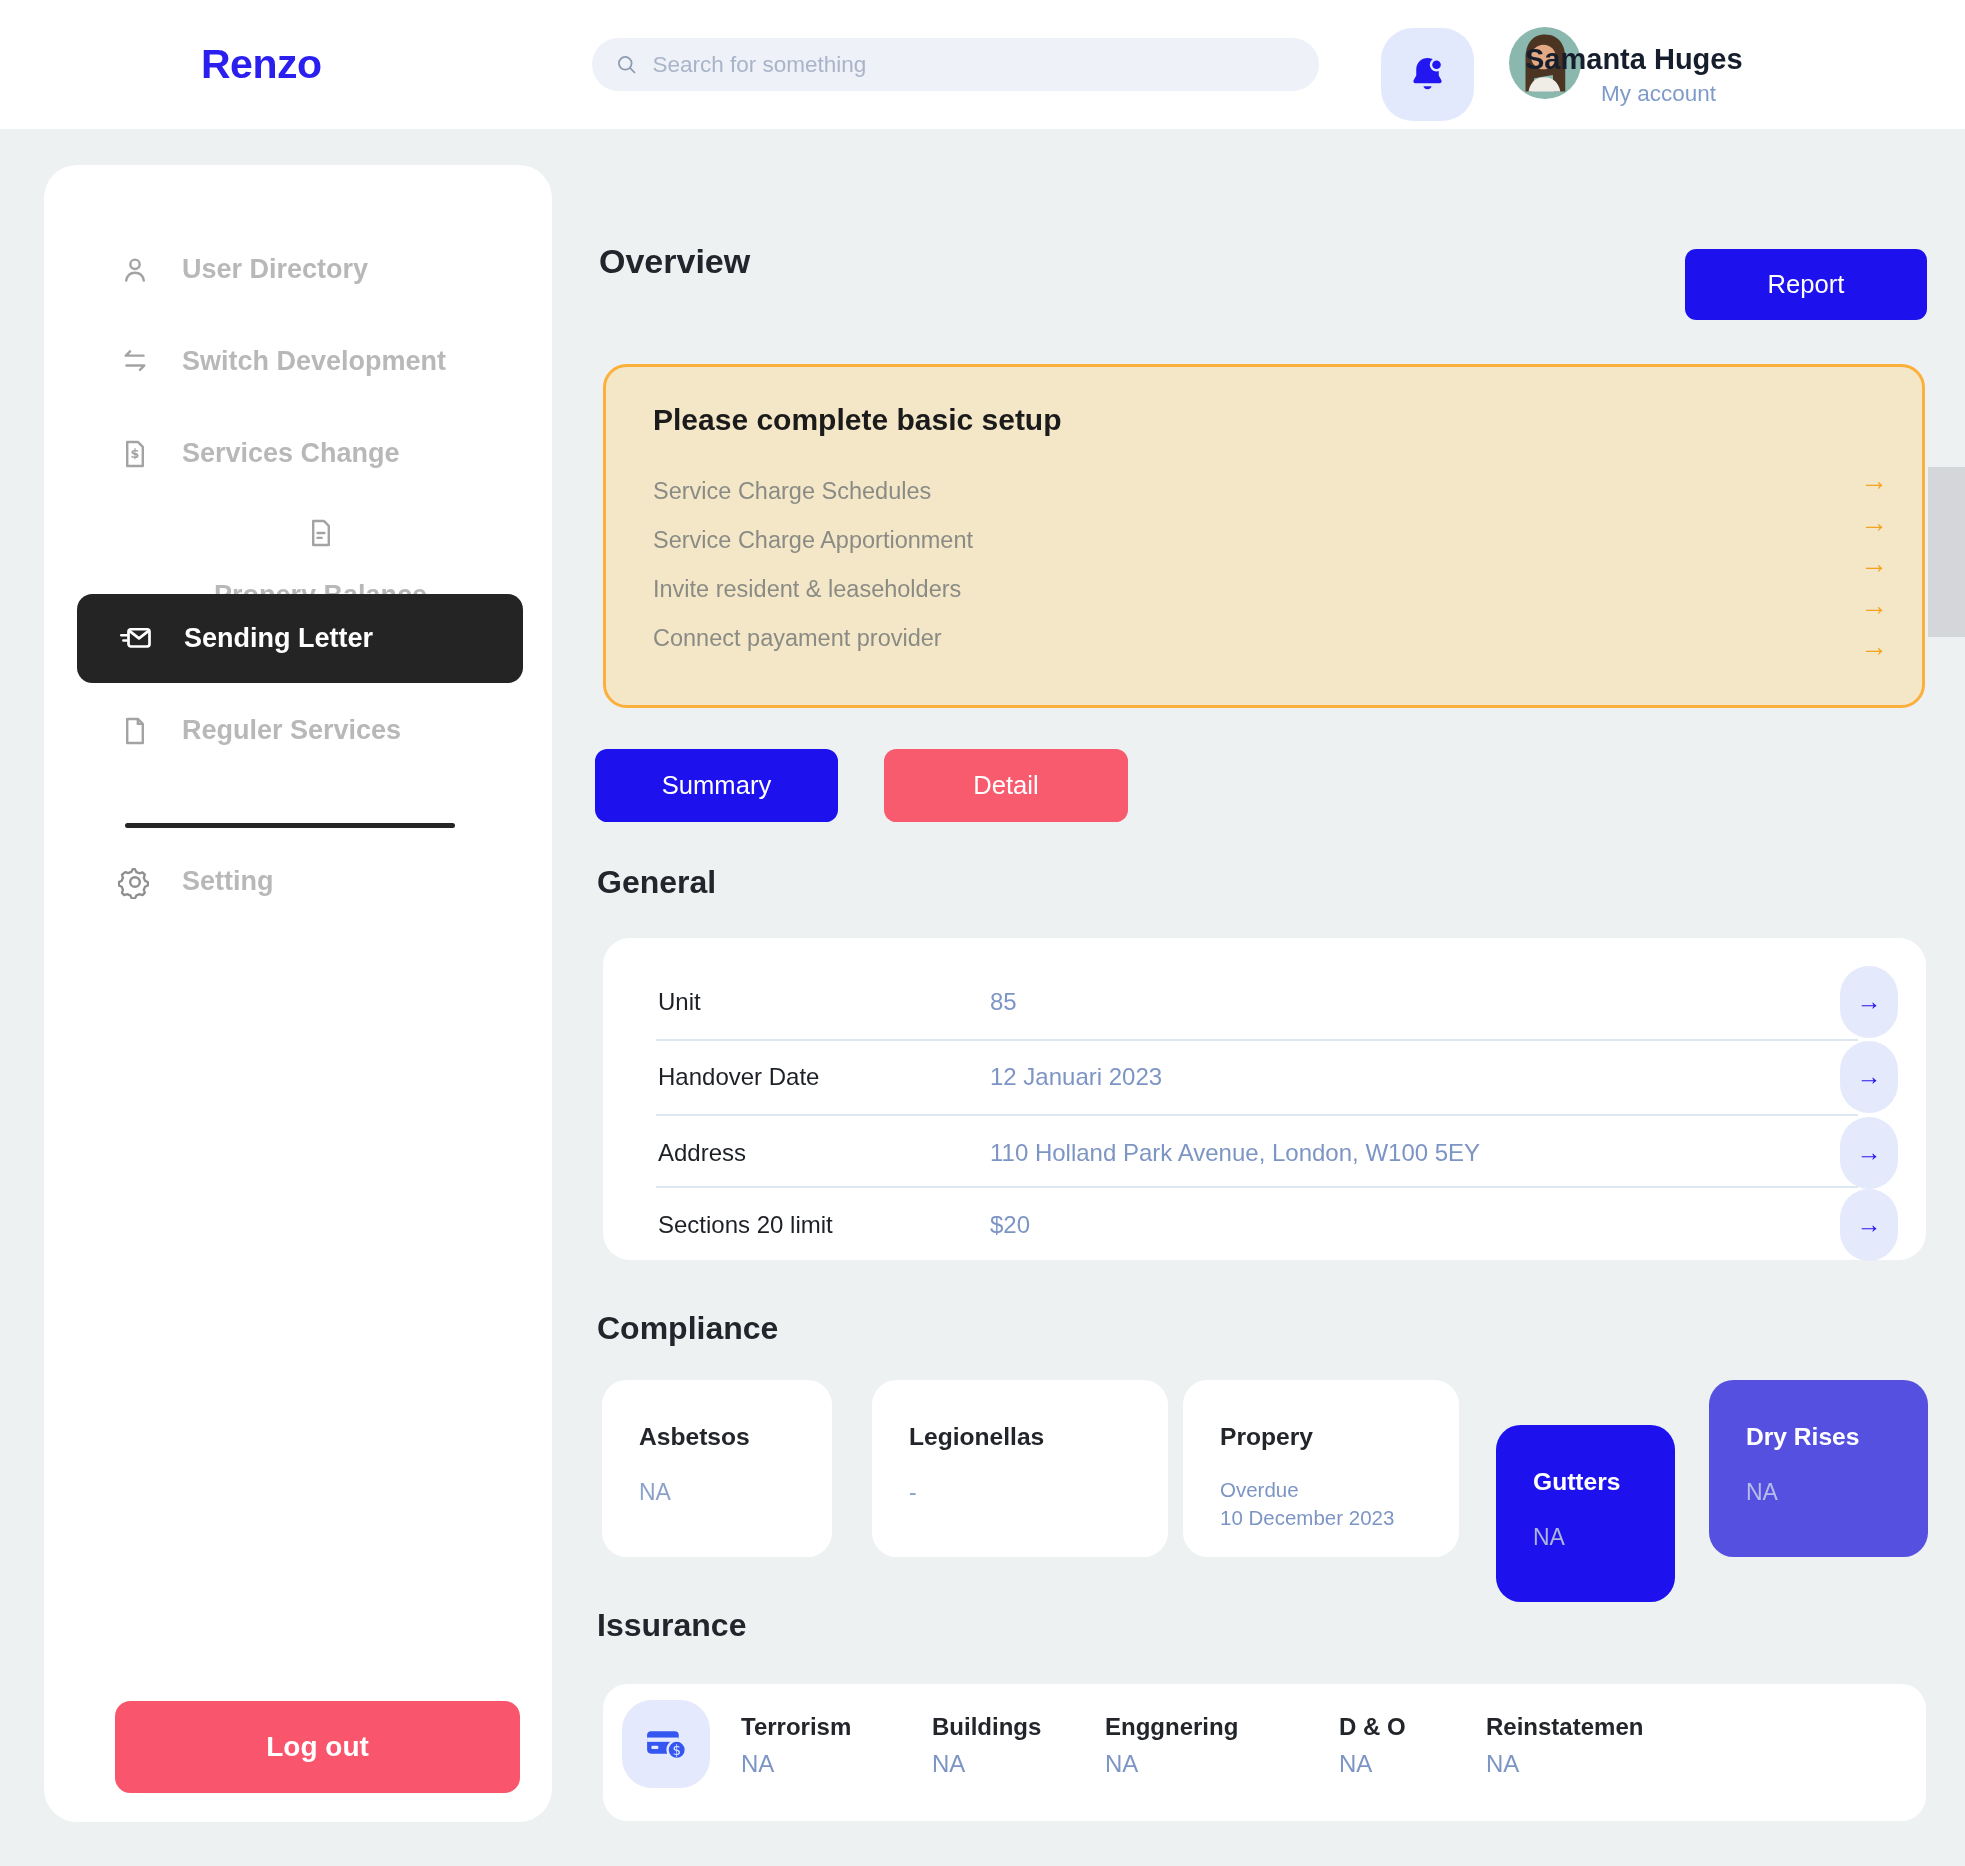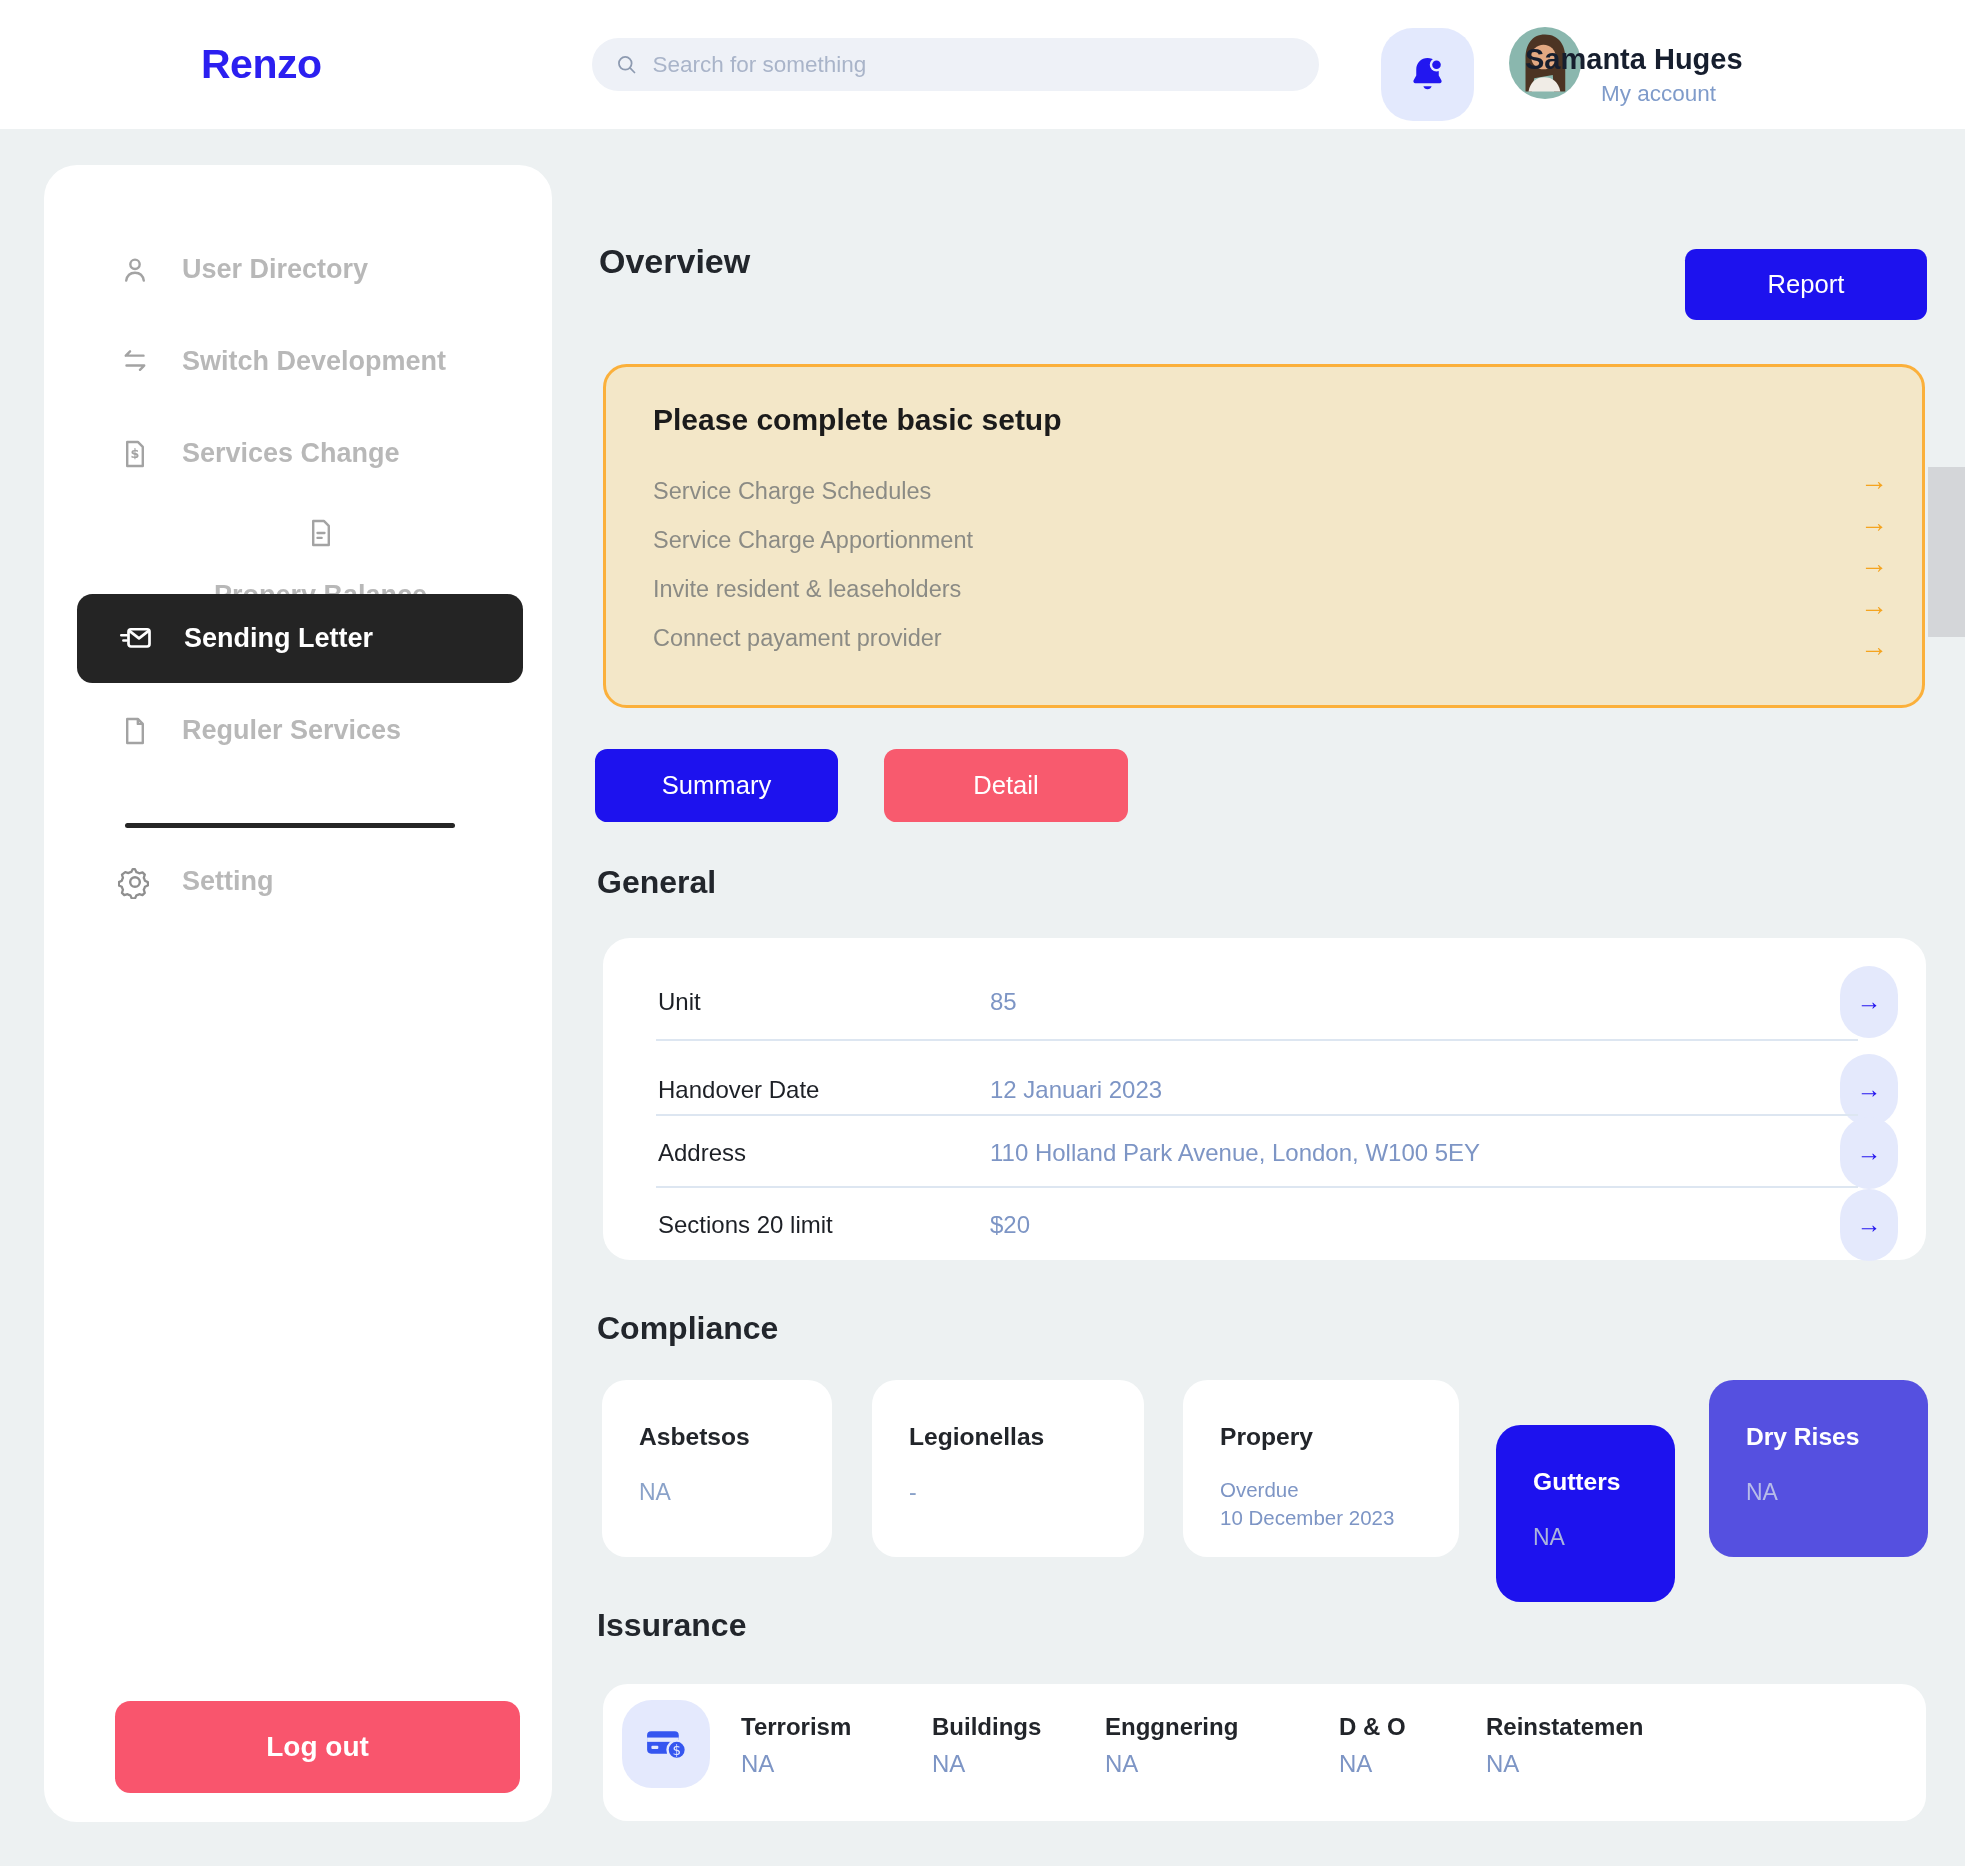--- a/index.html
+++ b/index.html
@@ -281,21 +281,21 @@
 </button>
 
 <h2 class="abs section-h" style="left:597px; top:864px;">General</h2>
 <section class="abs general-card">
   <div class="g-row" style="top:28px;">
     <span class="g-label">Unit</span>
     <span class="g-value">85</span>
     <span class="g-pill">→</span>
   </div>
   <div class="g-sep" style="top:101px;"></div>
-  <div class="g-row" style="top:116px;padding-left:48px;">
+  <div class="g-row" style="top:103px;padding-left:48px;">
     <span class="g-label">Handover Date</span>
     <span class="g-value">12 Januari 2023</span>
     <span class="g-pill">→</span>
   </div>
   <div class="g-sep" style="top:176px;"></div>
   <div class="g-row" style="top:179px;">
     <span class="g-label">Address</span>
     <span class="g-value">110 Holland Park Avenue, London, W100 5EY</span>
     <span class="g-pill">→</span>
   </div>
@@ -306,21 +306,21 @@
     <span class="g-pill">→</span>
   </div>
 </section>
 
 <h2 class="abs section-h" style="left:597px; top:1310px;">Compliance</h2>
 
 <div class="comp-card" style="left:602px; width:230px;">
   <div class="comp-title">Asbetsos</div>
   <div class="comp-value">NA</div>
 </div>
-<div class="comp-card" style="left:872px; width:272px;">
+<div class="comp-card" style="left:872px; width:296px;">
   <div class="comp-title">Legionellas</div>
   <div class="comp-value">-</div>
 </div>
 <div class="comp-card" style="left:1183px; width:276px;">
   <div class="comp-title">Propery</div>
   <div class="comp-sub">
     <div>Overdue</div>
     <div>10 December 2023</div>
   </div>
 </div>

